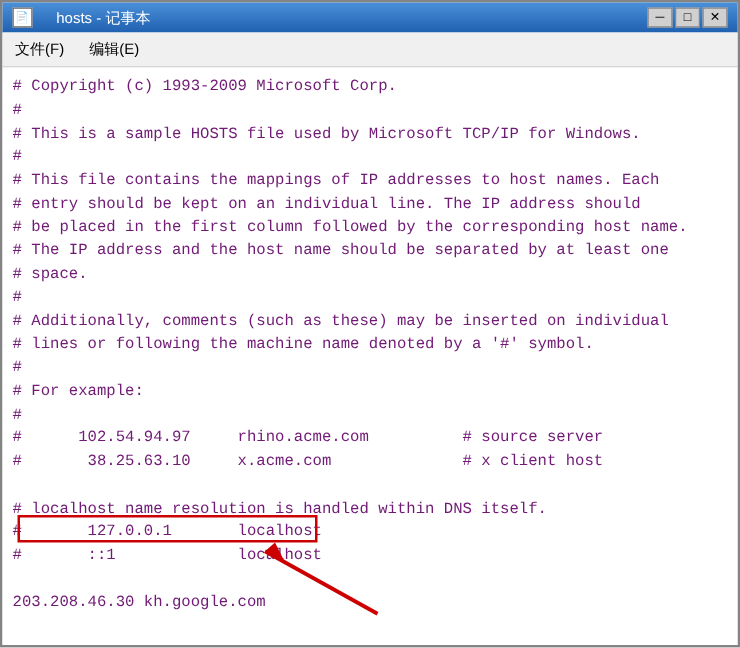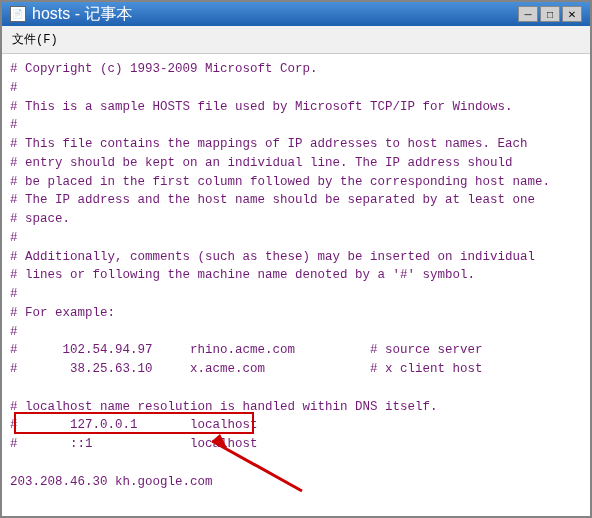--- a/index.html
+++ b/index.html
@@ -50,21 +50,22 @@
       border: 1px solid #666;
       display: flex;
       align-items: center;
       justify-content: center;
       font-size: 9px;
       color: #333;
     }
 
     .title-text {
       color: white;
-      font-size: 16px;
+      font-size: 12px;
+      margin-left: 13px;
     }
 
     .title-buttons {
       display: flex;
       gap: 2px;
     }
 
     .title-btn {
       width: 20px;
       height: 16px;
@@ -77,21 +78,21 @@
       color: #000;
       cursor: pointer;
     }
 
     .menu-bar {
       background: #f0f0f0;
       border-bottom: 1px solid #ccc;
       padding: 2px 0;
       display: flex;
       gap: 0;
-      font-family: Liberation Mono, monospace;
+      font-family: Liberation Sans, sans-serif;
       font-size: 12px;
     }
 
     .menu-item {
       padding: 3px 10px;
       cursor: pointer;
       color: #000;
     }
 
     .content-area {
@@ -147,20 +148,21 @@
     </div>
     <div class="title-buttons">
       <div class="title-btn">─</div>
       <div class="title-btn">□</div>
       <div class="title-btn">✕</div>
     </div>
   </div>
 
   <div class="menu-bar">
     <div class="menu-item">文件(F)</div>
+    <div class="menu-item">编辑(E)</div>
   </div>
 
   <div class="content-area">
     <div class="text-content"># Copyright (c) 1993-2009 Microsoft Corp.
 #
 # This is a sample HOSTS file used by Microsoft TCP/IP for Windows.
 #
 # This file contains the mappings of IP addresses to host names. Each
 # entry should be kept on an individual line. The IP address should
 # be placed in the first column followed by the corresponding host name.

